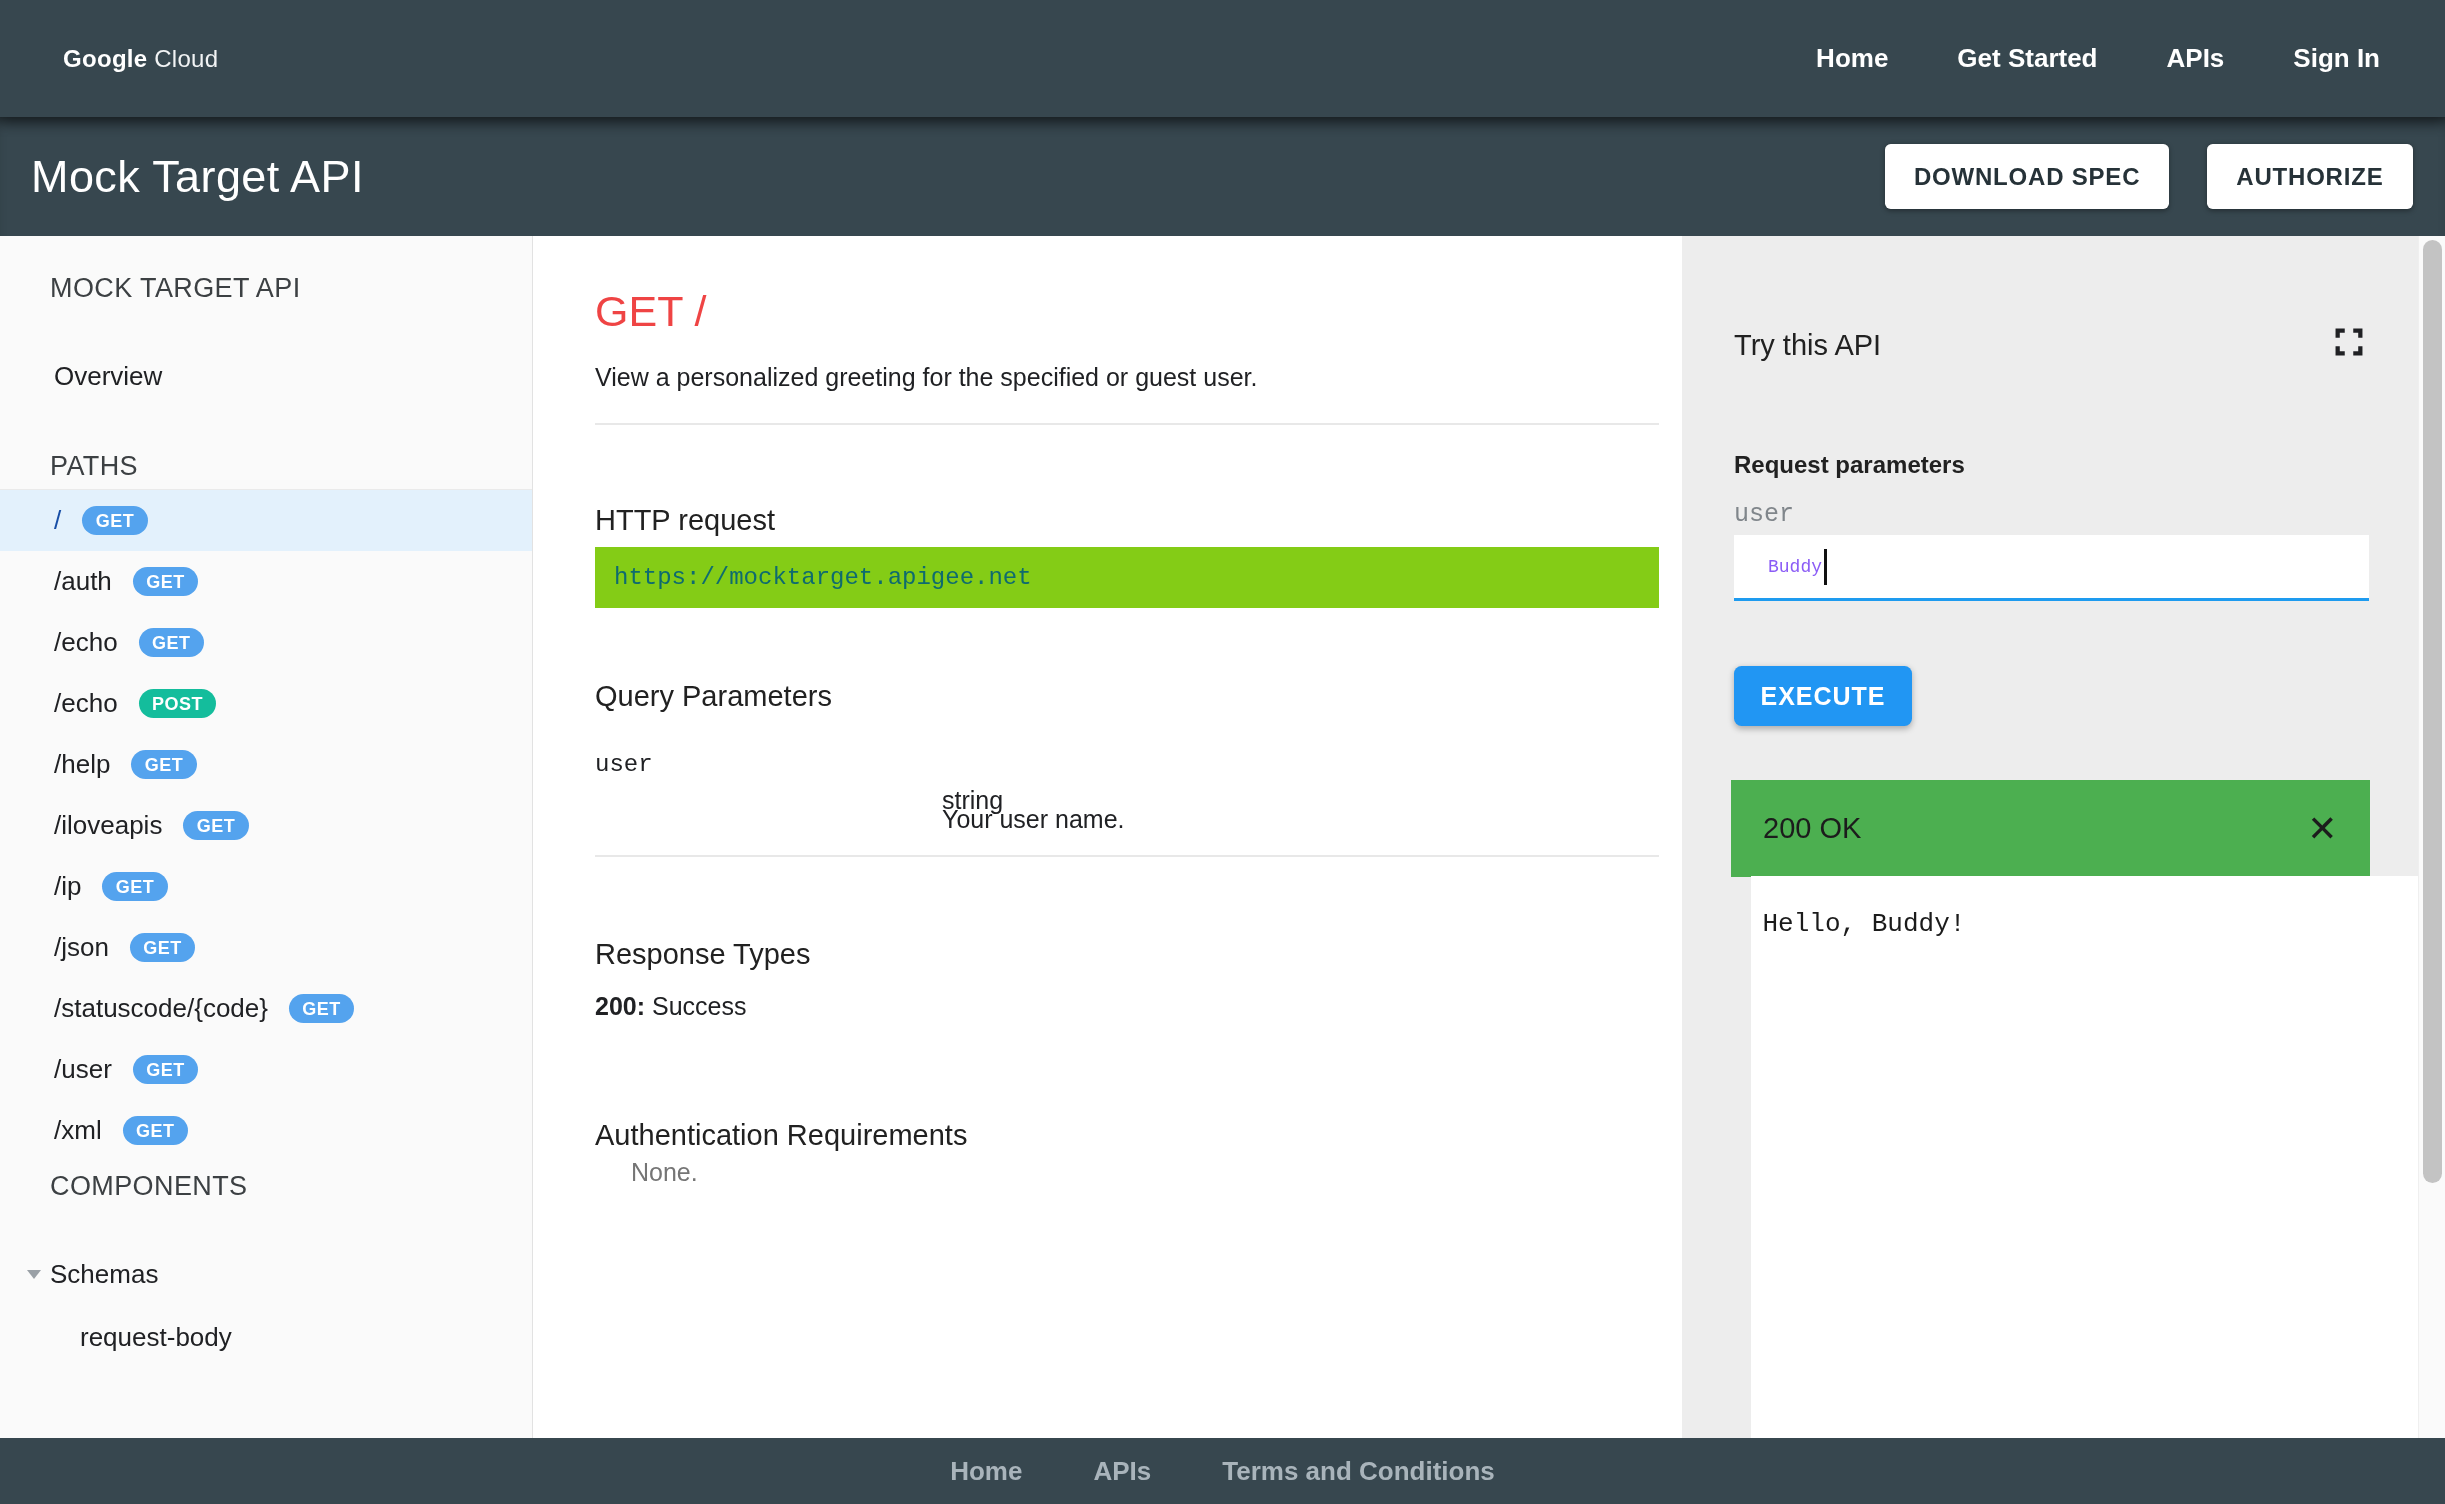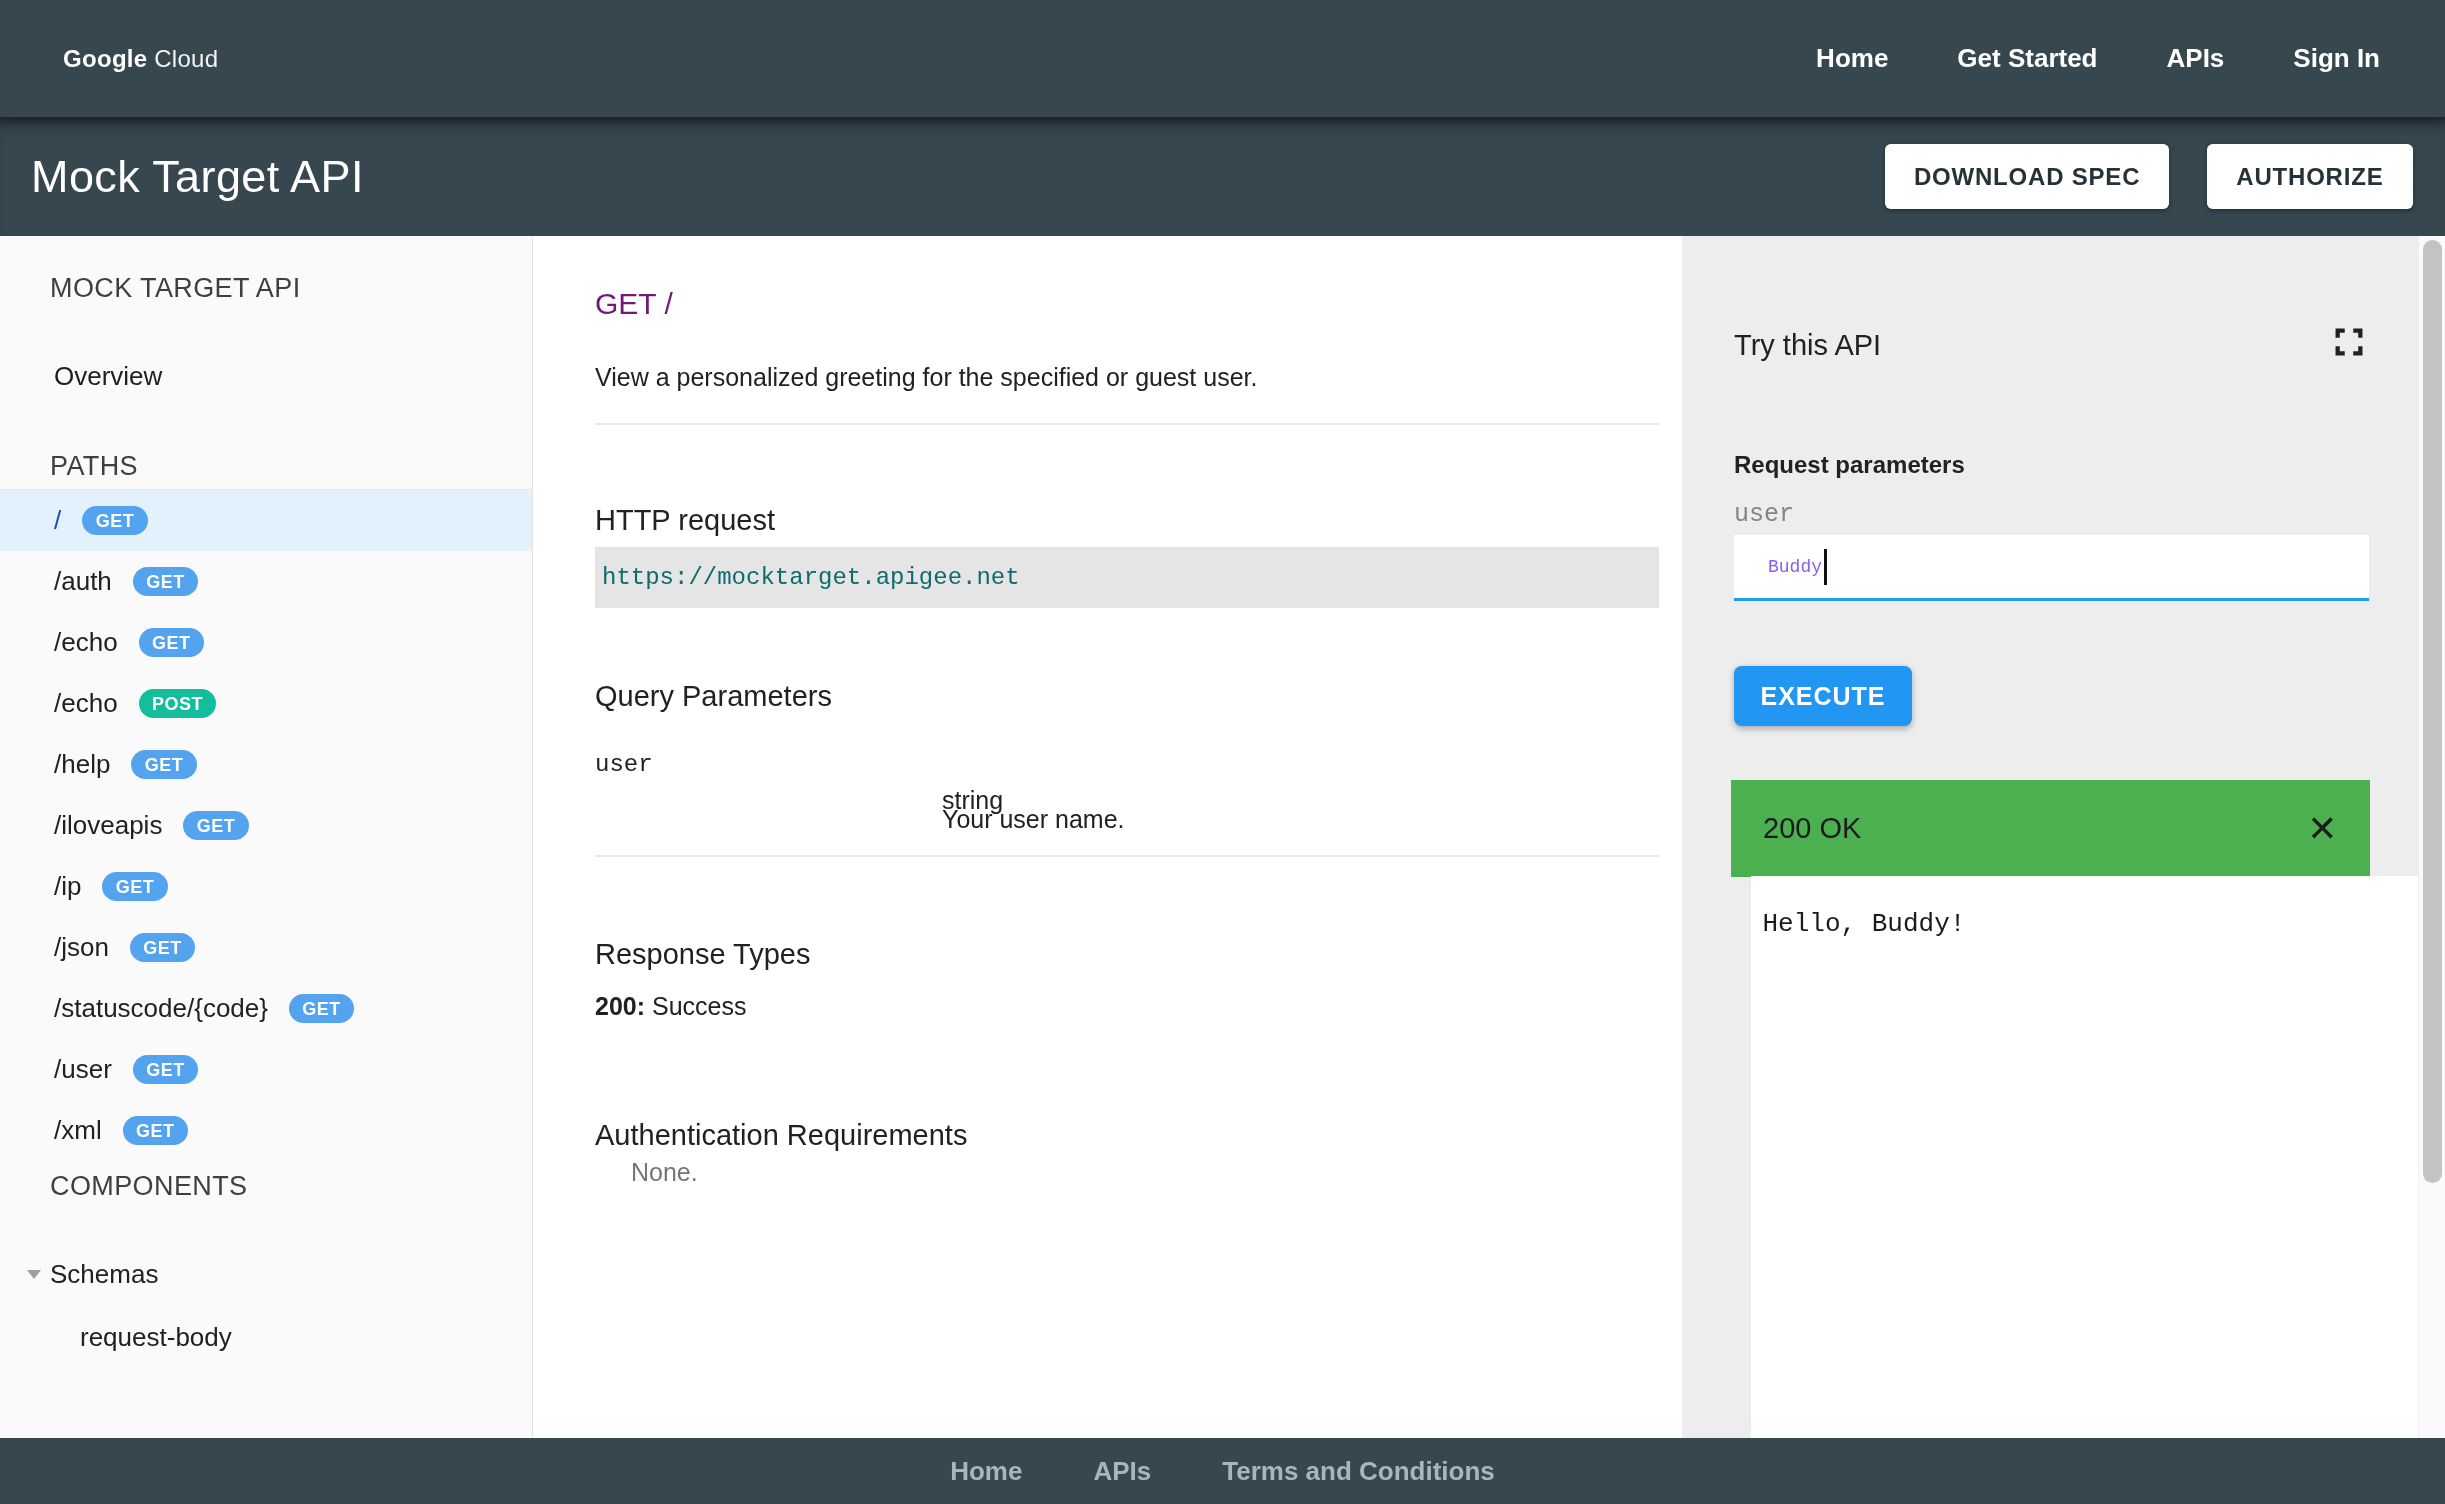--- a/index.html
+++ b/index.html
@@ -65,28 +65,28 @@
   .sb-schemas { position:absolute; left:50px; top:1024px; font-size:26px; color:#202124; cursor:pointer; }
   .caret {
     position:absolute; left:27px; top:1035px; width:0; height:0; cursor:pointer;
     border-left:7.6px solid transparent; border-right:7.6px solid transparent;
     border-top:9.6px solid #9AA0A6;
   }
   .sb-schema-item { position:absolute; left:80px; top:1087px; font-size:26px; color:#202124; cursor:pointer; }
 
   
   .main { position:absolute; left:533px; top:235px; width:1149px; bottom:67px; background:#fff; }
-  .main .h1 { position:absolute; left:62px; top:52px; font-size:30px; font-weight:400; color:#701a75; }
+  .main .h1 { position:absolute; left:62px; top:52px; font-size:43px; font-weight:400; color:#ef4444; }
   .main .desc { position:absolute; left:62px; top:128px; font-size:25px; color:#202124; }
   .hr { position:absolute; left:62px; width:1064px; height:1.9px; background:#E8E8E8; }
   .hr1 { top:188px; } .hr2 { top:620px; }
   .sech { position:absolute; left:62px; font-size:29px; font-weight:400; color:#212121; }
   .codebox {
     position:absolute; left:62px; top:312px; width:1064px; height:61px;
-    background:#e5e5e5; display:flex; align-items:center; padding-left:7px;
+    background:#84cc16; display:flex; align-items:center; padding-left:19px;
   }
   .mono { font-family:"Liberation Mono","DejaVu Sans Mono",monospace; }
   .codebox .url { font-size:24px; color:#0E6B6F; }
   .param-name { position:absolute; left:62px; top:516px; font-size:24px; color:#202124; }
   .param-type { position:absolute; left:409px; top:516px; font-size:25px; color:#202124;margin-top:35px; }
   .param-desc { position:absolute; left:409px; top:570px; font-size:25px; color:#202124; }
   .resp-line { position:absolute; left:62px; top:757px; font-size:25px; color:#202124; }
   .resp-line .code { font-weight:700; }
   .auth-none { position:absolute; left:98px; top:923px; font-size:25px; color:#757575; }
 

